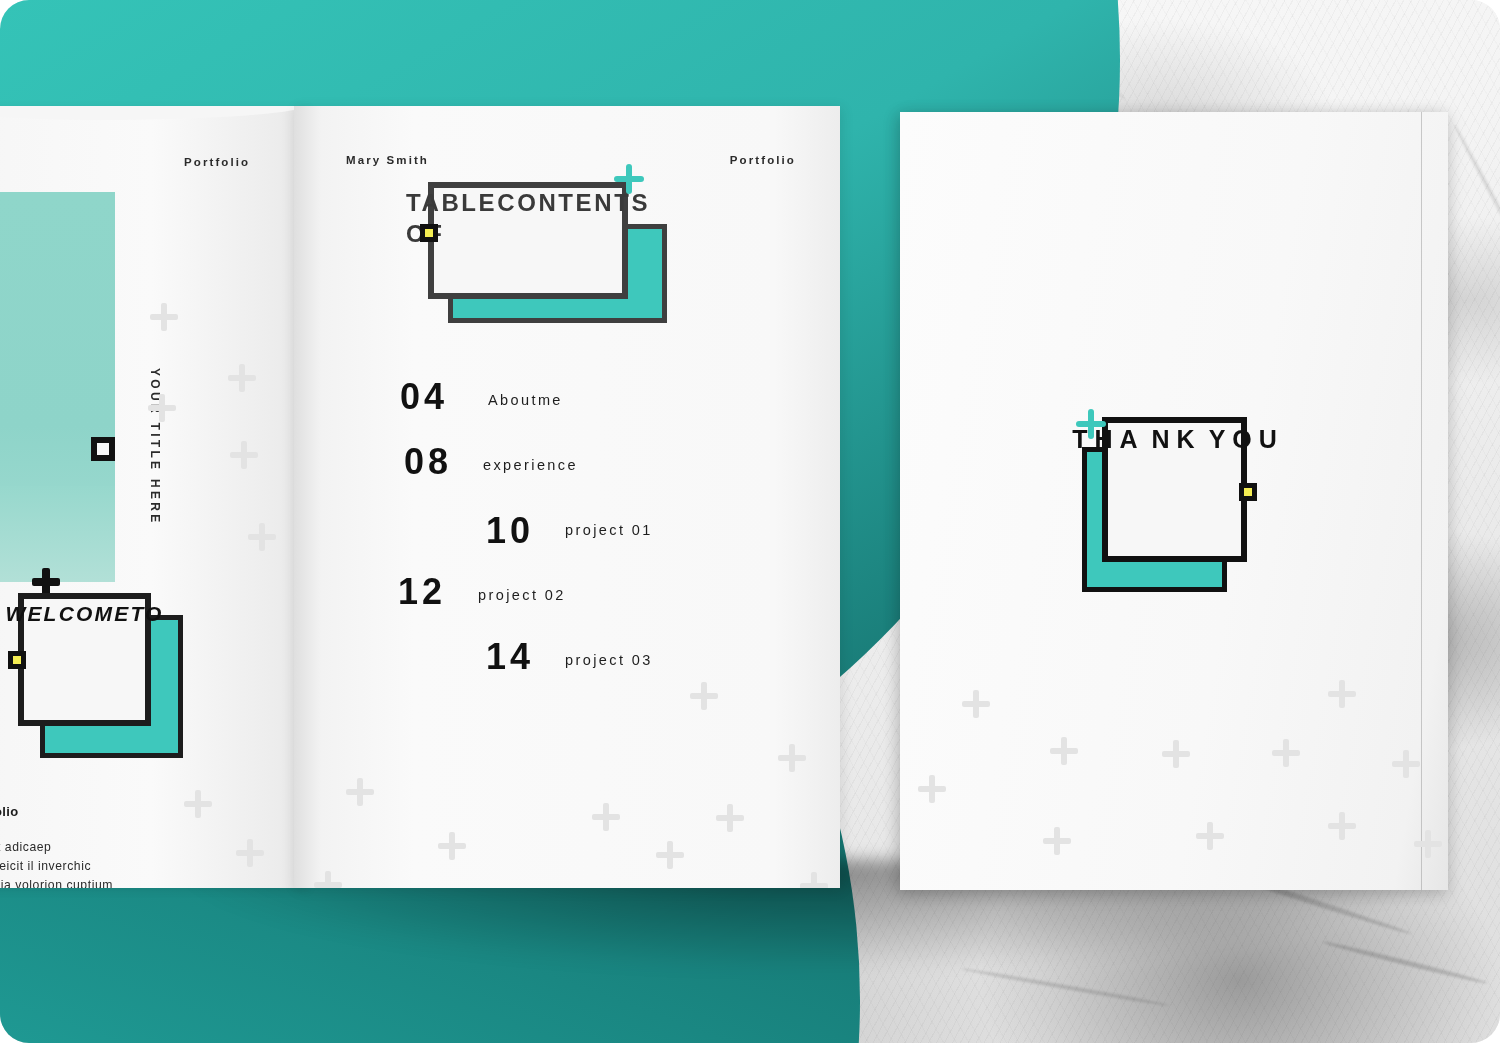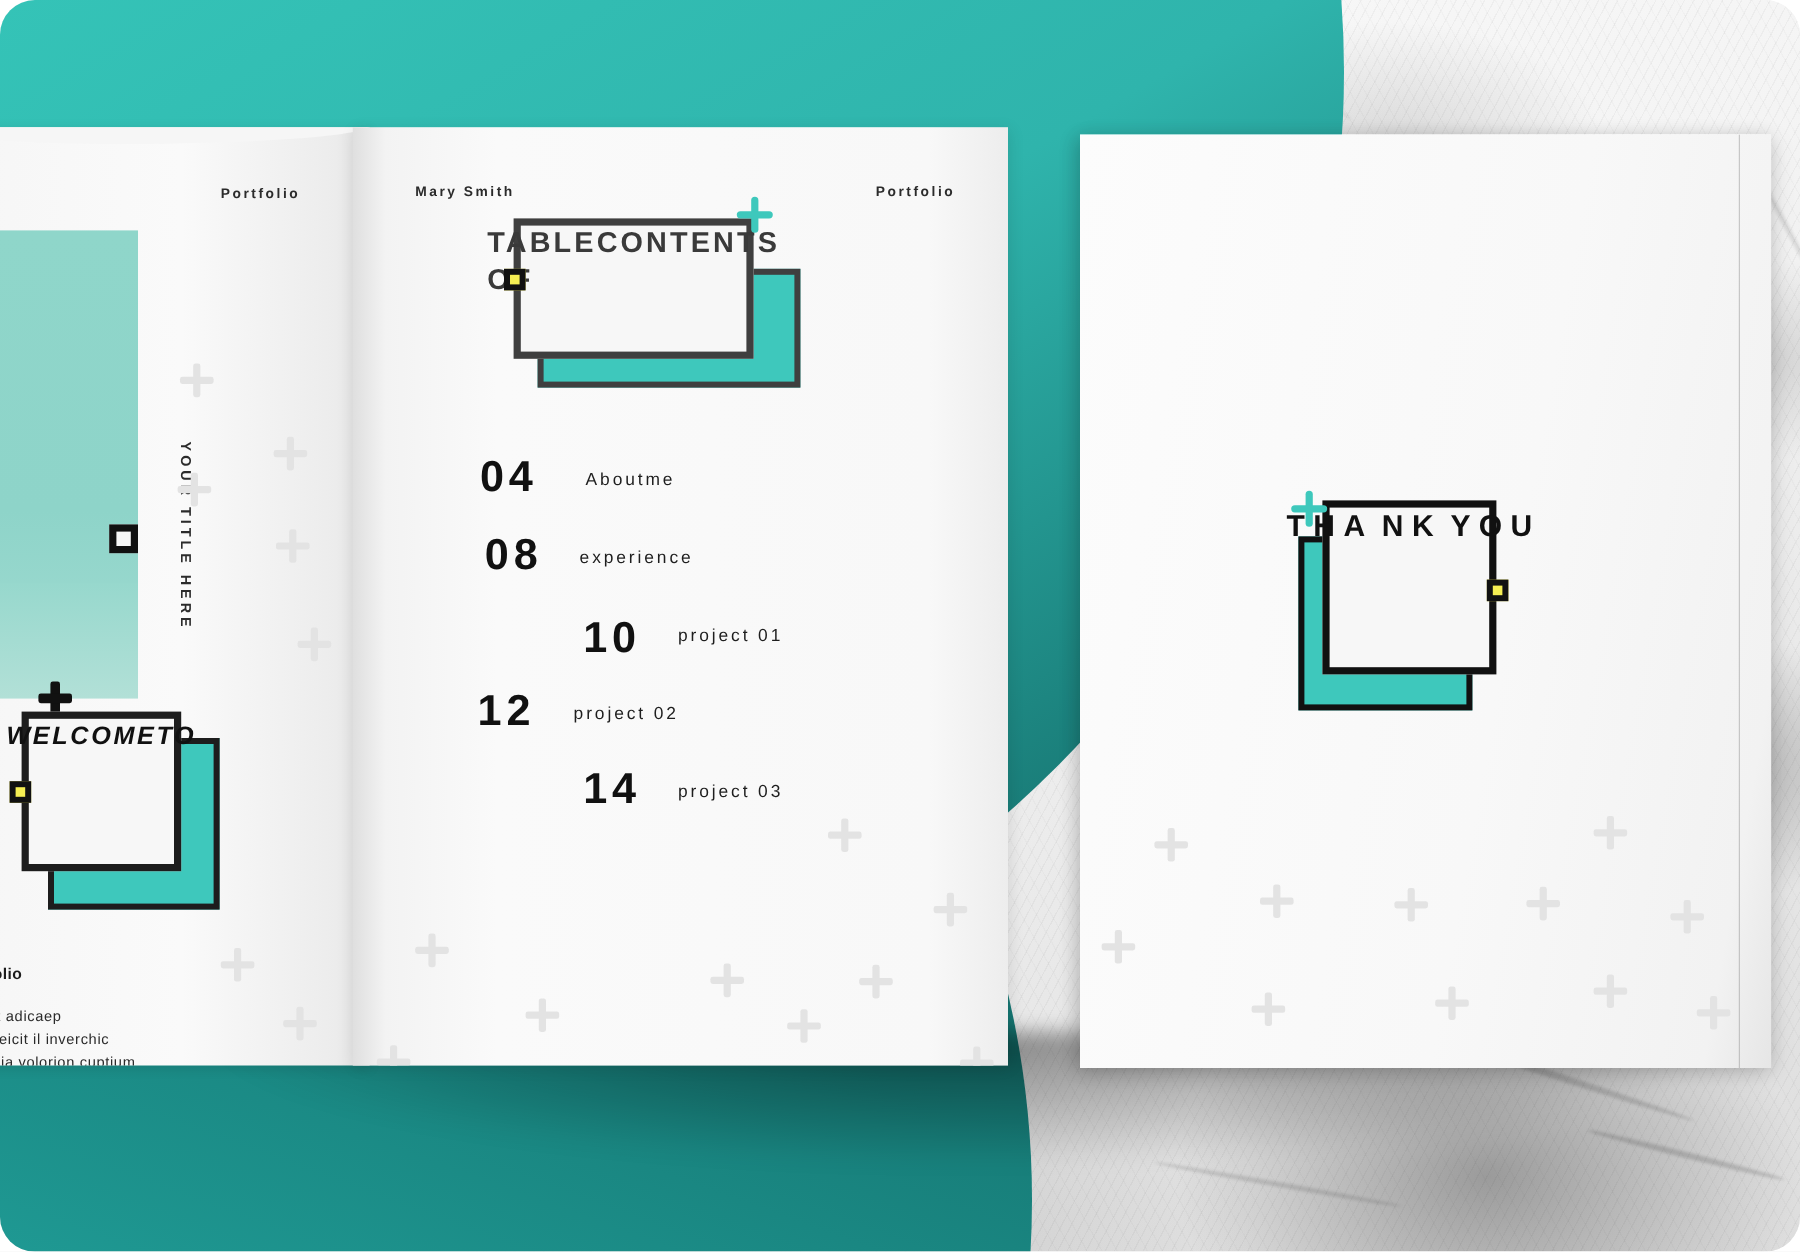--- a/index.html
+++ b/index.html
@@ -119,21 +119,20 @@
   
   .single-book {
     position: absolute;
     left: 900px;
     top: 112px;
     width: 548px;
     height: 778px;
     background: linear-gradient(100deg, #fcfcfc 0%, #f8f8f8 60%, #f2f2f2 92%, #e6e6e6 100%);
     box-shadow: -3px 2px 14px rgba(0,0,0,0.16), 2px 4px 18px rgba(0,0,0,0.10);
     overflow: hidden;
-    padding-left: 28px;
   }
   .single-book-edge {
     position: absolute;
     right: 26px; top: 0;
     width: 1px; height: 100%;
     background: rgba(160,160,160,0.55);
   }
 
   
   .plus {

